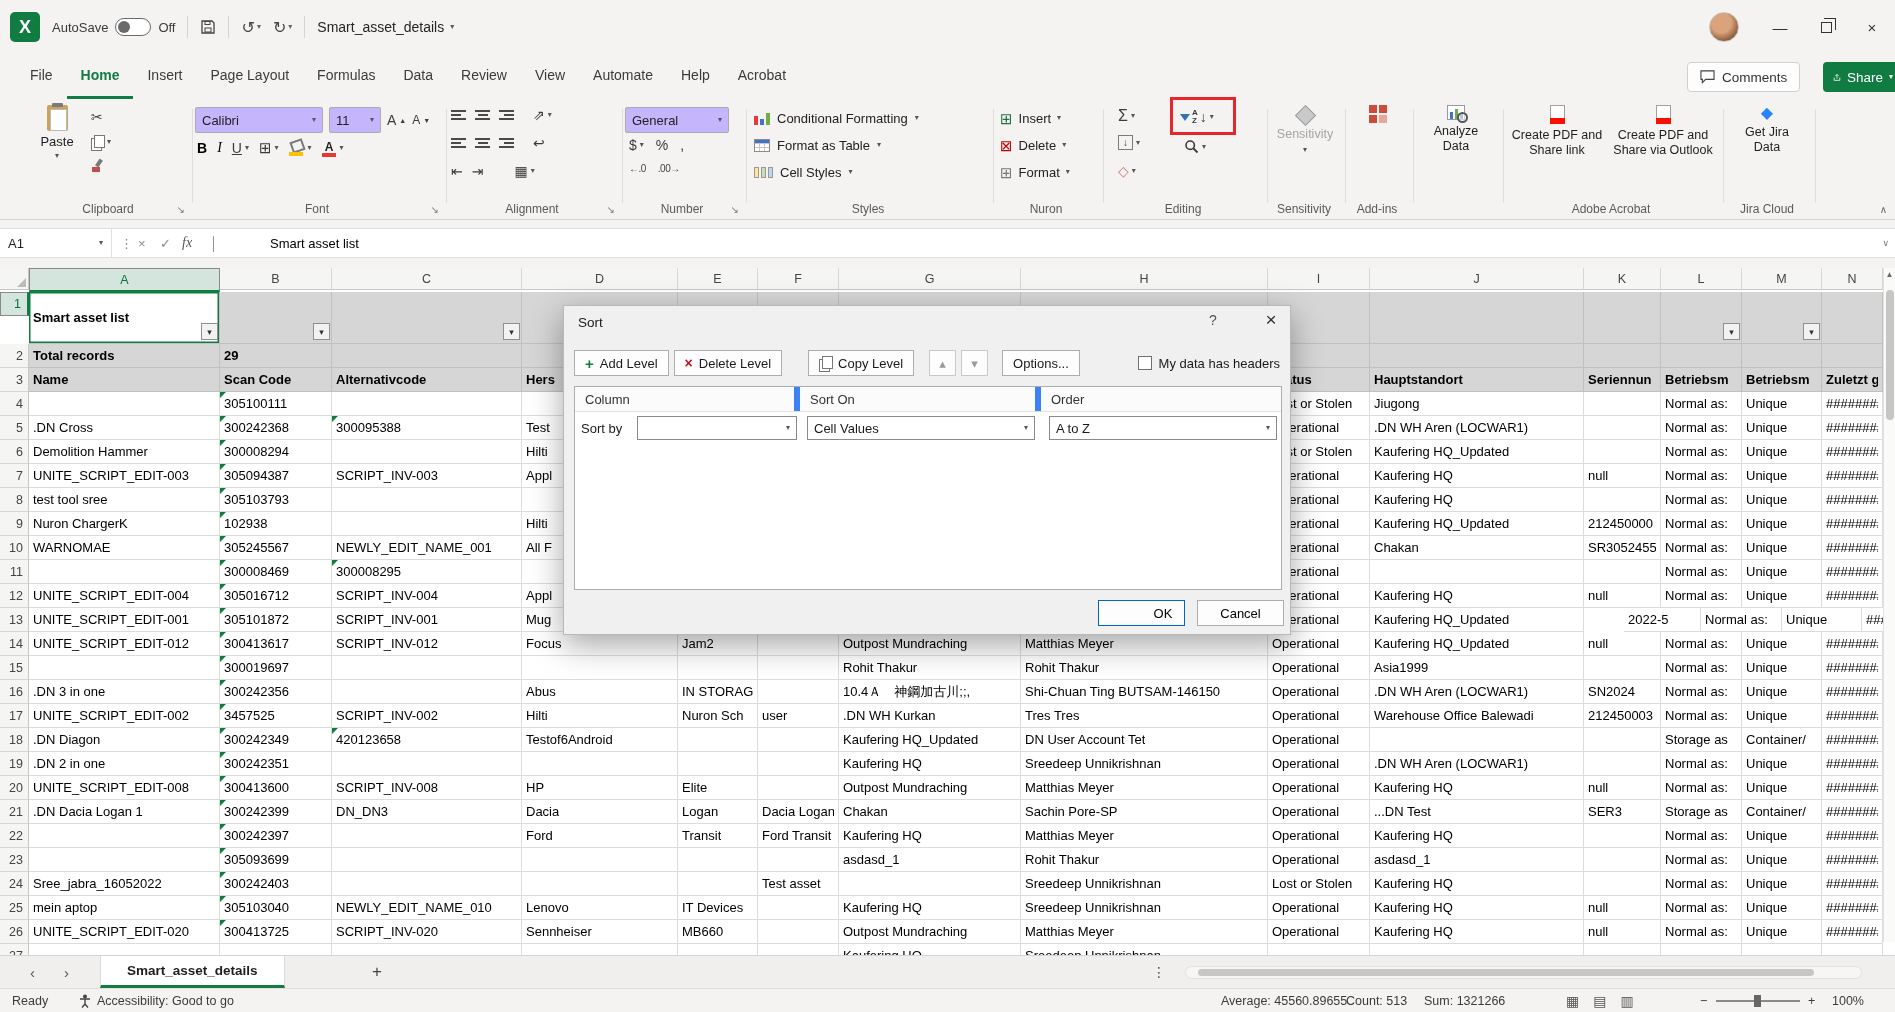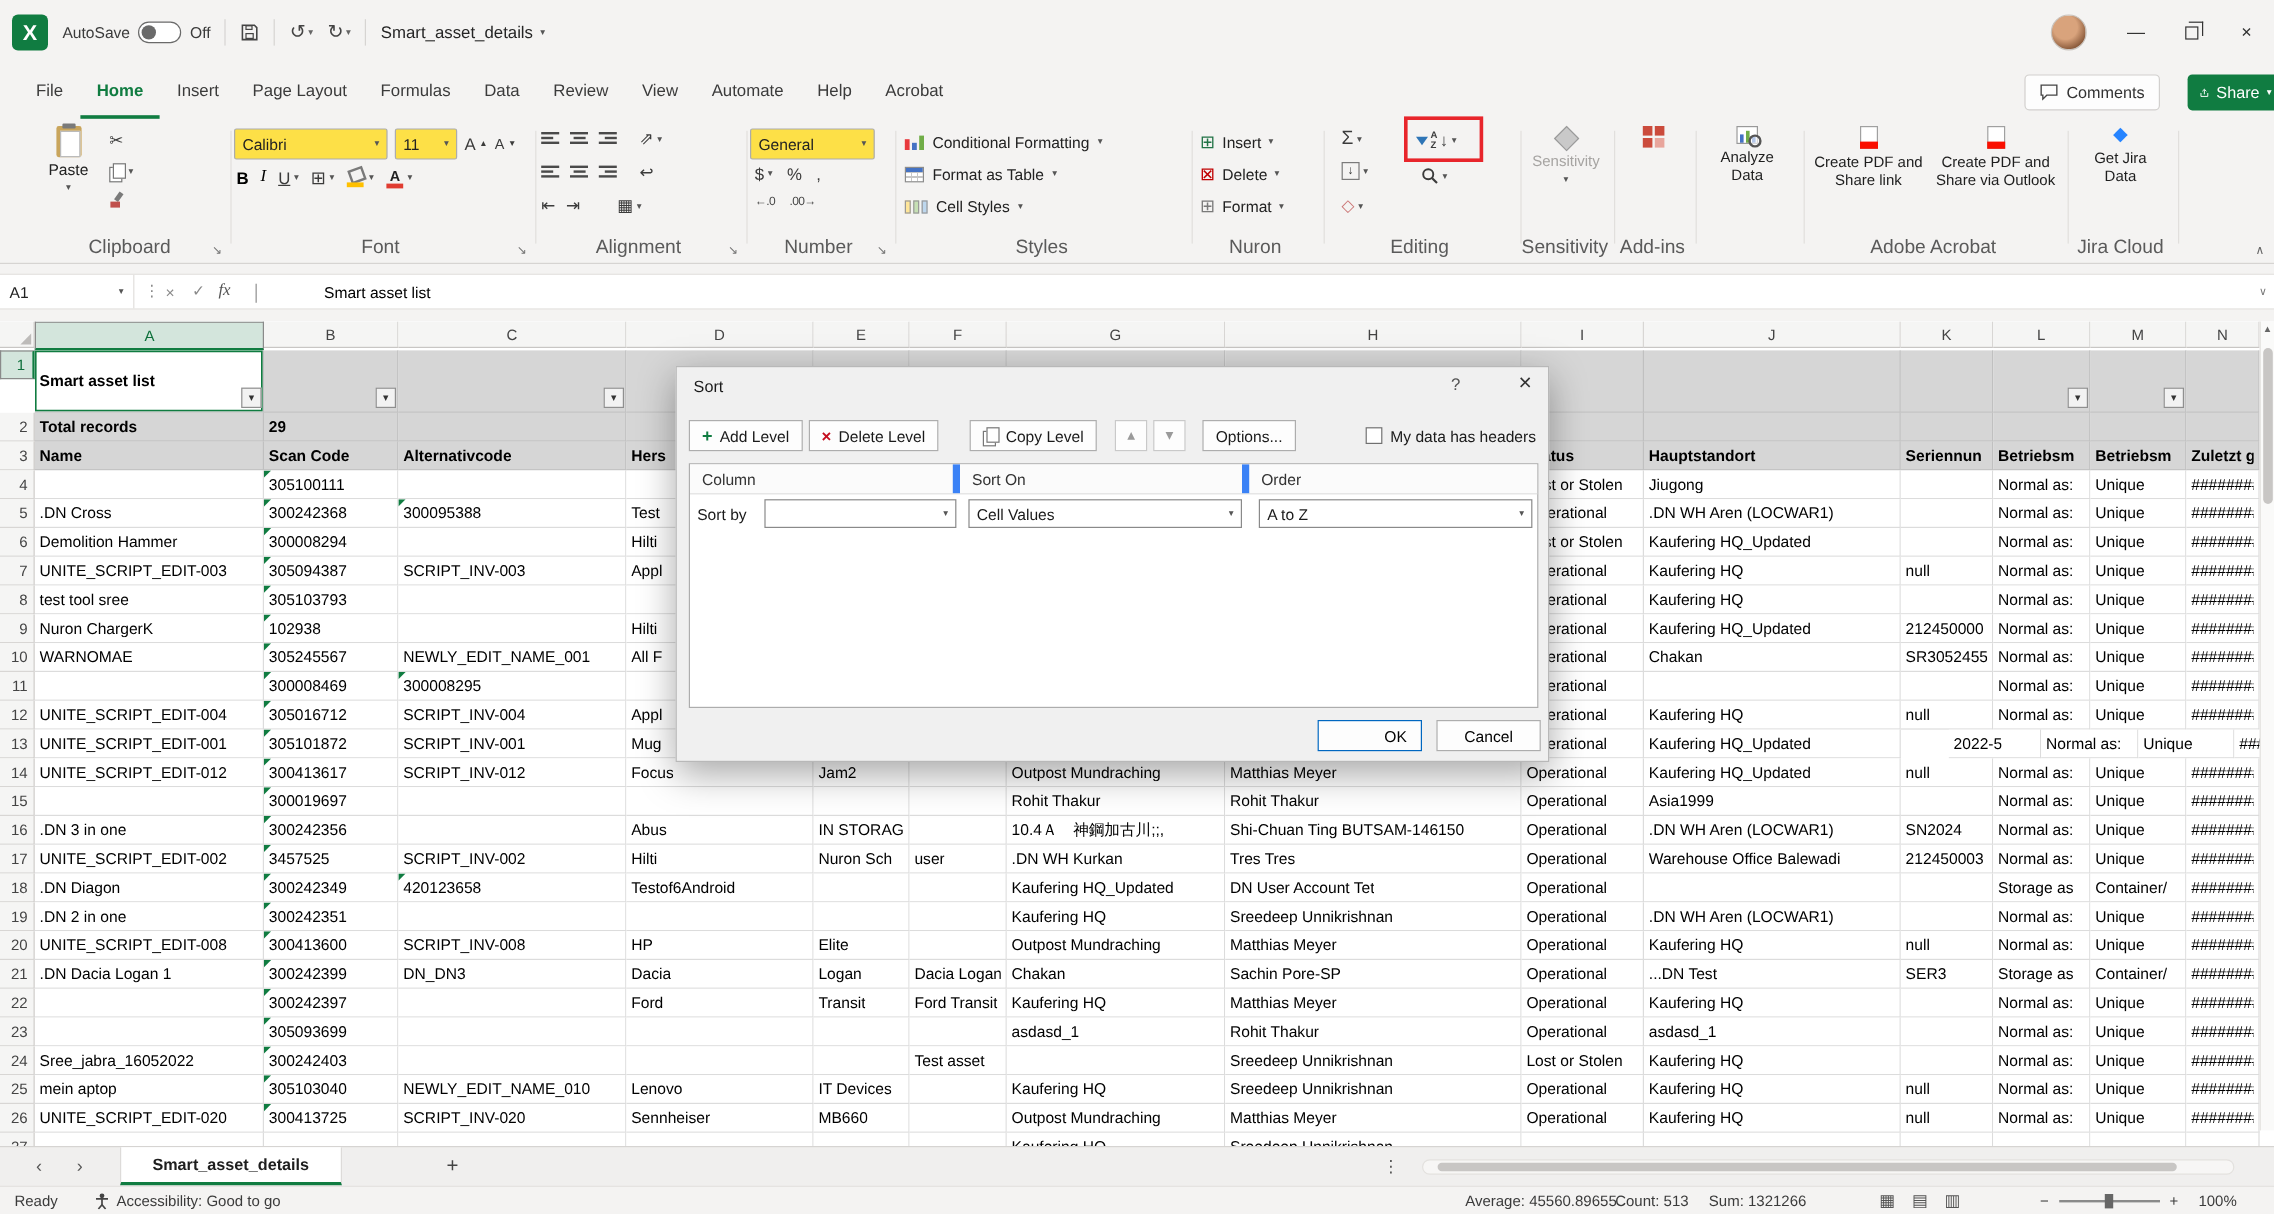--- a/index.html
+++ b/index.html
@@ -30,25 +30,25 @@
   .rtabs { position:absolute; left:16px; top:0; height:45px; display:flex; align-items:stretch; }
   .rtab { display:flex; align-items:center; padding:0 14px; font-size:14px; color:#3b3b3b; border-bottom:3px solid transparent; }
   .rtab.active { color:#107C41; font-weight:700; border-bottom-color:#107C41; }
   .commentsbtn { position:absolute; left:1687px; top:8px; height:30px; display:flex; align-items:center; gap:7px; padding:0 12px; border:1px solid #D2D0CE; border-radius:4px; background:#FDFDFD; font-size:13.5px; color:#333; }
   .sharebtn { position:absolute; left:1823px; top:8px; width:80px; height:30px; background:#107C41; color:#fff; border-radius:4px; display:flex; align-items:center; gap:6px; padding:0 10px; font-size:13.5px; }
 
   
   .ribbon { position:absolute; left:0; top:99px; width:100%; height:121px; border-bottom:1px solid #D6D4D2; }
   .rgroup { position:absolute; top:0; height:120px; }
   .rgroup::after { content:""; position:absolute; right:-6px; top:10px; bottom:16px; width:1px; background:#E1DFDD; }
-  .rg-label { position:absolute; bottom:3px; left:0; right:0; text-align:center; font-size:16px; color:#5a5a5a; white-space:nowrap; }
+  .rg-label { position:absolute; bottom:3px; left:0; right:0; text-align:center; font-size:12px; color:#5a5a5a; white-space:nowrap; }
   .launch { position:absolute; right:2px; bottom:4px; font-size:10px; color:#777; }
   .chev { font-size:8px; color:#555; line-height:1; }
   .frow { position:absolute; display:flex; align-items:center; gap:6px; }
-  .combo { display:inline-flex; align-items:center; justify-content:space-between; background:#fde047; border:1px solid #ACACAC; height:23px; padding:12px 6px; font-size:13px; border-radius:2px; color:#222; }
+  .combo { display:inline-flex; align-items:center; justify-content:space-between; background:#c4b5fd; border:1px solid #ACACAC; height:23px; padding:12px 6px; font-size:13px; border-radius:2px; color:#222; }
   .ib { display:inline-flex; align-items:center; gap:3px; font-size:14px; color:#3b3b3b; }
   .pastebtn { position:absolute; left:4px; top:6px; width:48px; display:flex; flex-direction:column; align-items:center; gap:3px; font-size:13px; color:#222; }
   .pasteic { position:relative; width:21px; height:26px; background:#C9A55C; border-radius:2px; }
   .pasteic::before { content:""; position:absolute; left:5px; top:-2px; width:11px; height:4px; background:#7a7a7a; border-radius:1px; }
   .pasteic::after { content:""; position:absolute; left:3px; top:4px; width:15px; height:20px; background:#fff; border:1px solid #bbb; }
   .clipcol { position:absolute; left:62px; top:10px; display:flex; flex-direction:column; gap:10px; }
   .copyic { position:relative; width:13px; height:14px; display:inline-block; }
   .copyic::before { content:""; position:absolute; left:0; top:3px; width:9px; height:11px; border:1px solid #777; background:#fff; }
   .copyic::after { content:""; position:absolute; left:3px; top:0; width:9px; height:11px; border:1px solid #777; background:#fff; }
   .fpic { position:relative; width:14px; height:14px; display:inline-block; }

